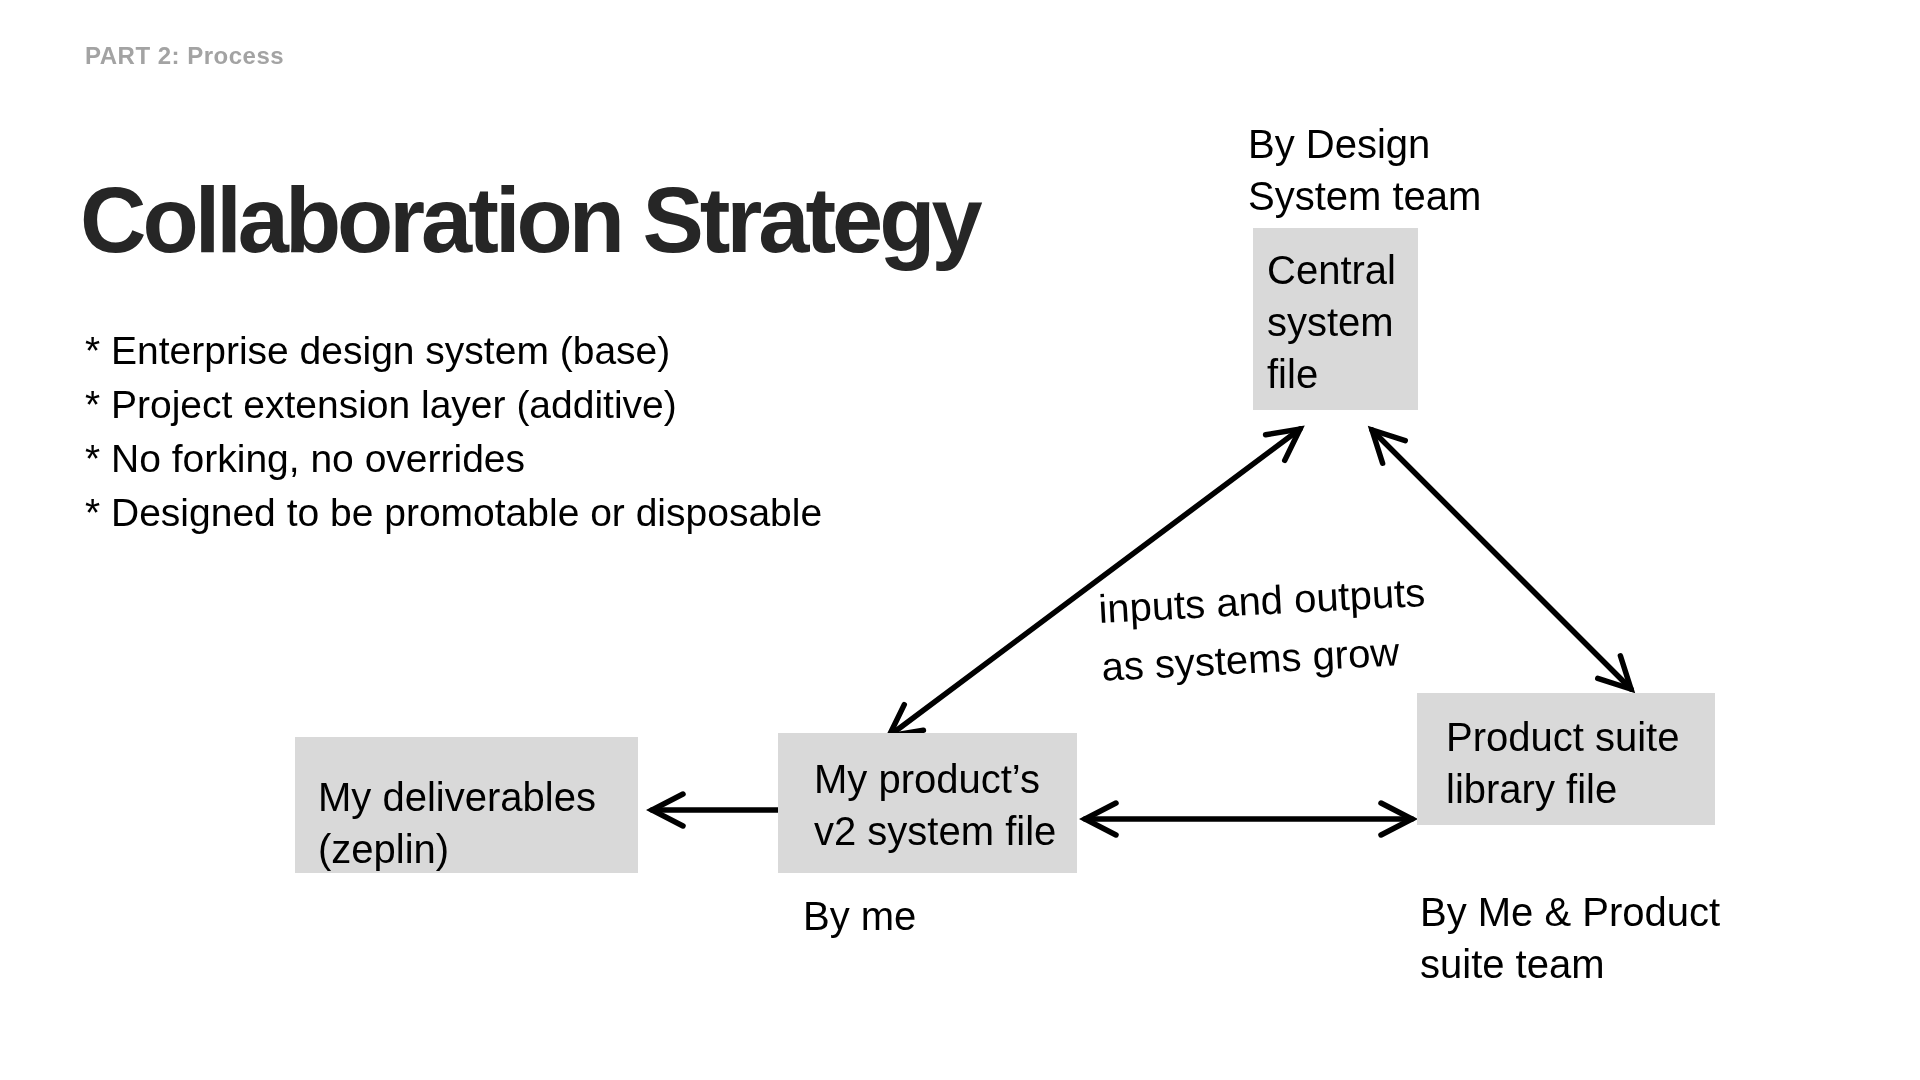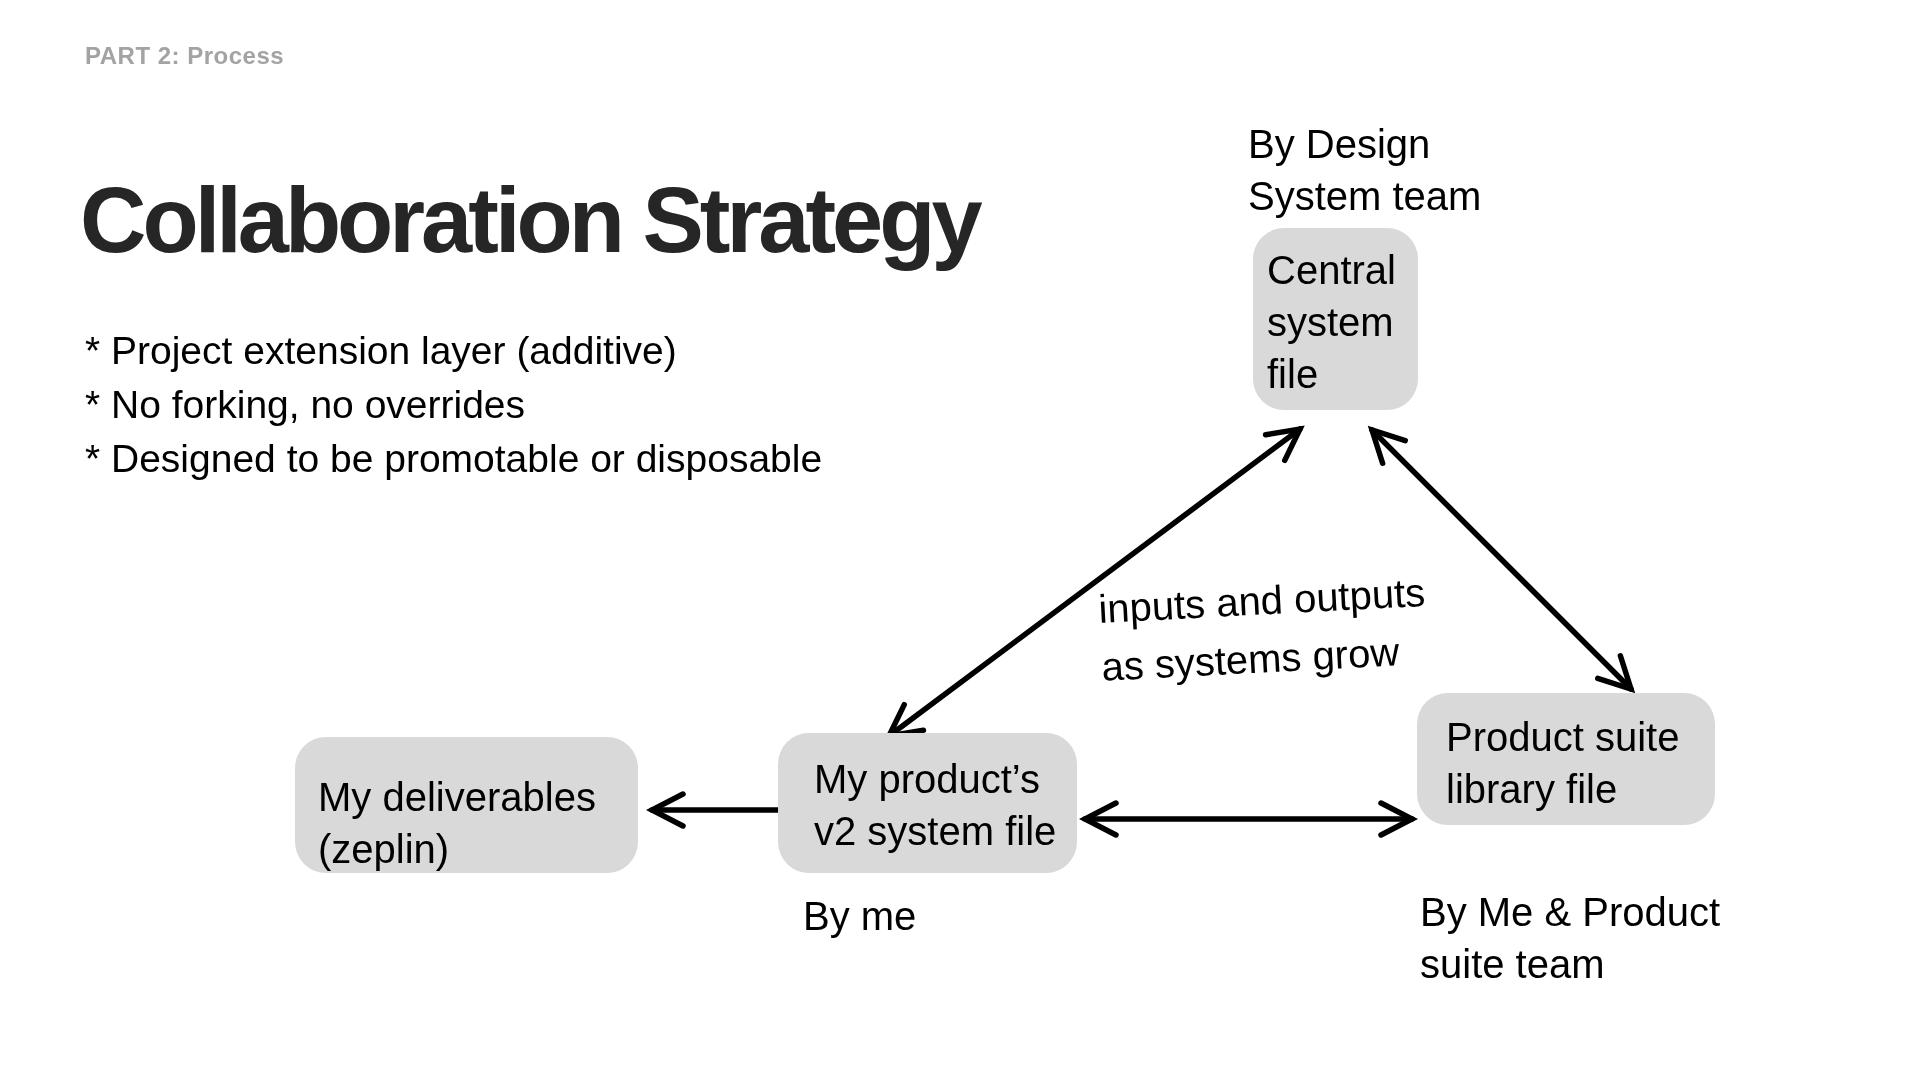--- a/index.html
+++ b/index.html
@@ -42,21 +42,20 @@
     line-height: 54px;
     color: #000000;
   }
   .node {
     position: absolute;
     background: #d9d9d9;
     color: #000000;
     font-size: 40px;
     line-height: 52px;
     box-sizing: border-box;
-    border-radius: 31px;
   }
   .node-central      { left: 1253px; top: 228px; width: 165px; height: 182px; padding: 16px 0 0 14px; }
   .node-deliverables { left: 295px;  top: 737px; width: 343px; height: 136px; padding: 34px 0 0 23px; }
   .node-v2           { left: 778px;  top: 733px; width: 299px; height: 140px; padding: 20px 0 0 36px; }
   .node-product      { left: 1417px; top: 693px; width: 298px; height: 132px; padding: 18px 0 0 29px; }
   .annotation {
     position: absolute;
     color: #000000;
     font-size: 40px;
     line-height: 52px;
@@ -91,20 +90,21 @@
 </head>
 <body>
 
 <div id="slide">
 
   <div class="part-label">PART 2: Process</div>
 
   <h1 class="slide-title" style="margin:0;">Collaboration Strategy</h1>
 
   <div class="bullets">
+    <div>* Enterprise design system (base)</div>
     <div>* Project extension layer (additive)</div>
     <div>* No forking, no overrides</div>
     <div>* Designed to be promotable or disposable</div>
   </div>
 
   <svg class="arrows" viewBox="0 0 1920 1080">
     <defs>
       <marker id="head" markerUnits="userSpaceOnUse" markerWidth="90" markerHeight="90" viewBox="-45 -45 90 90" refX="0" refY="0" orient="auto-start-reverse">
         <path d="M -31 -16 L 0 0 L -31 16" fill="none" stroke="#000000" stroke-width="5.5" stroke-linecap="round" stroke-linejoin="miter"></path>
       </marker>

